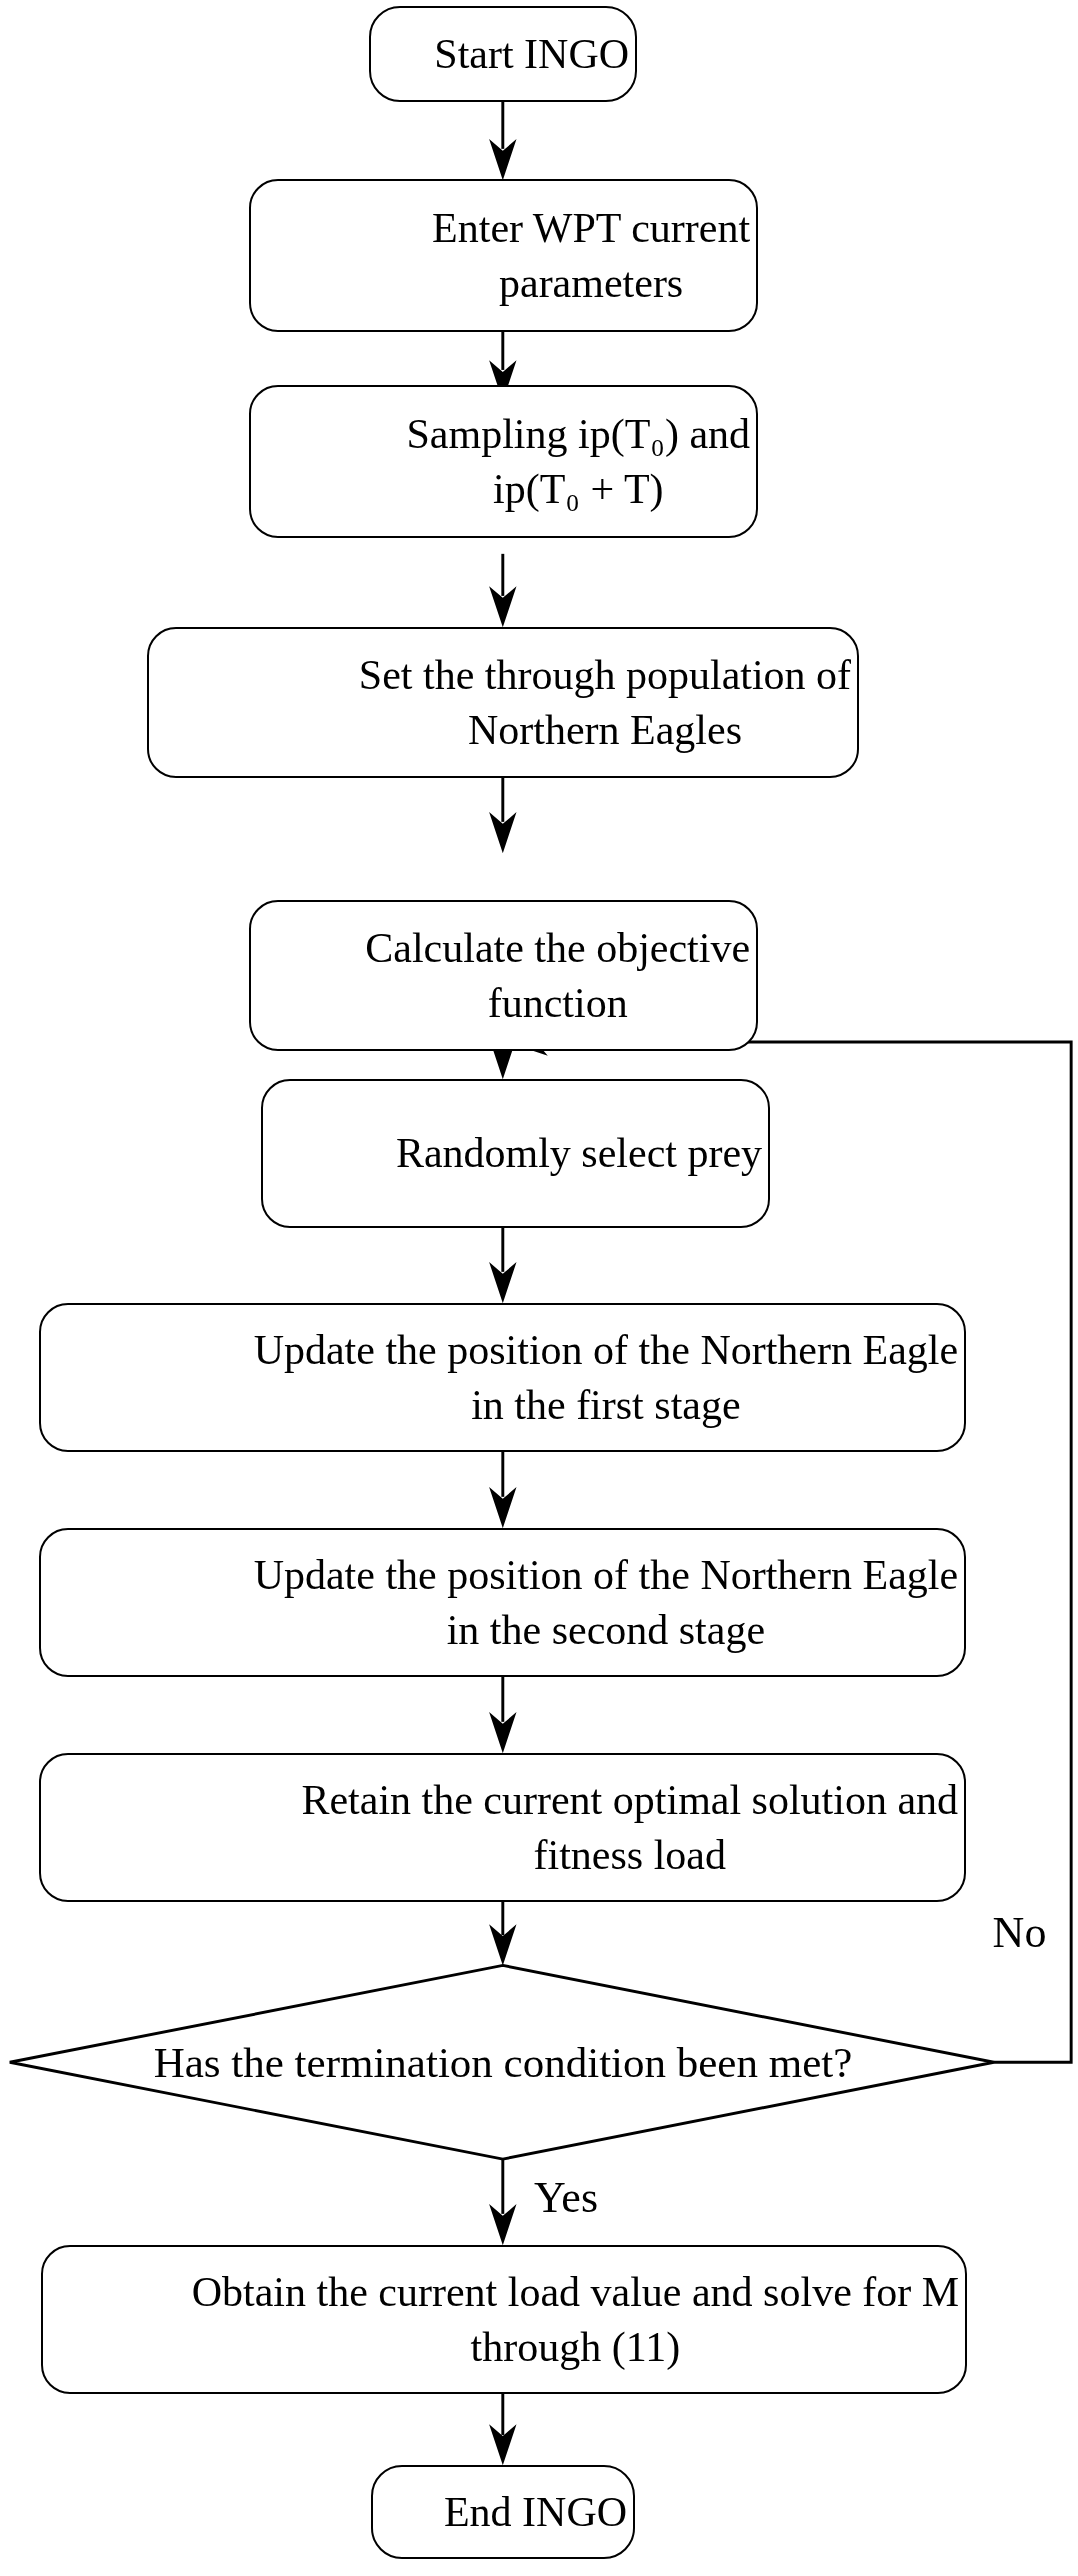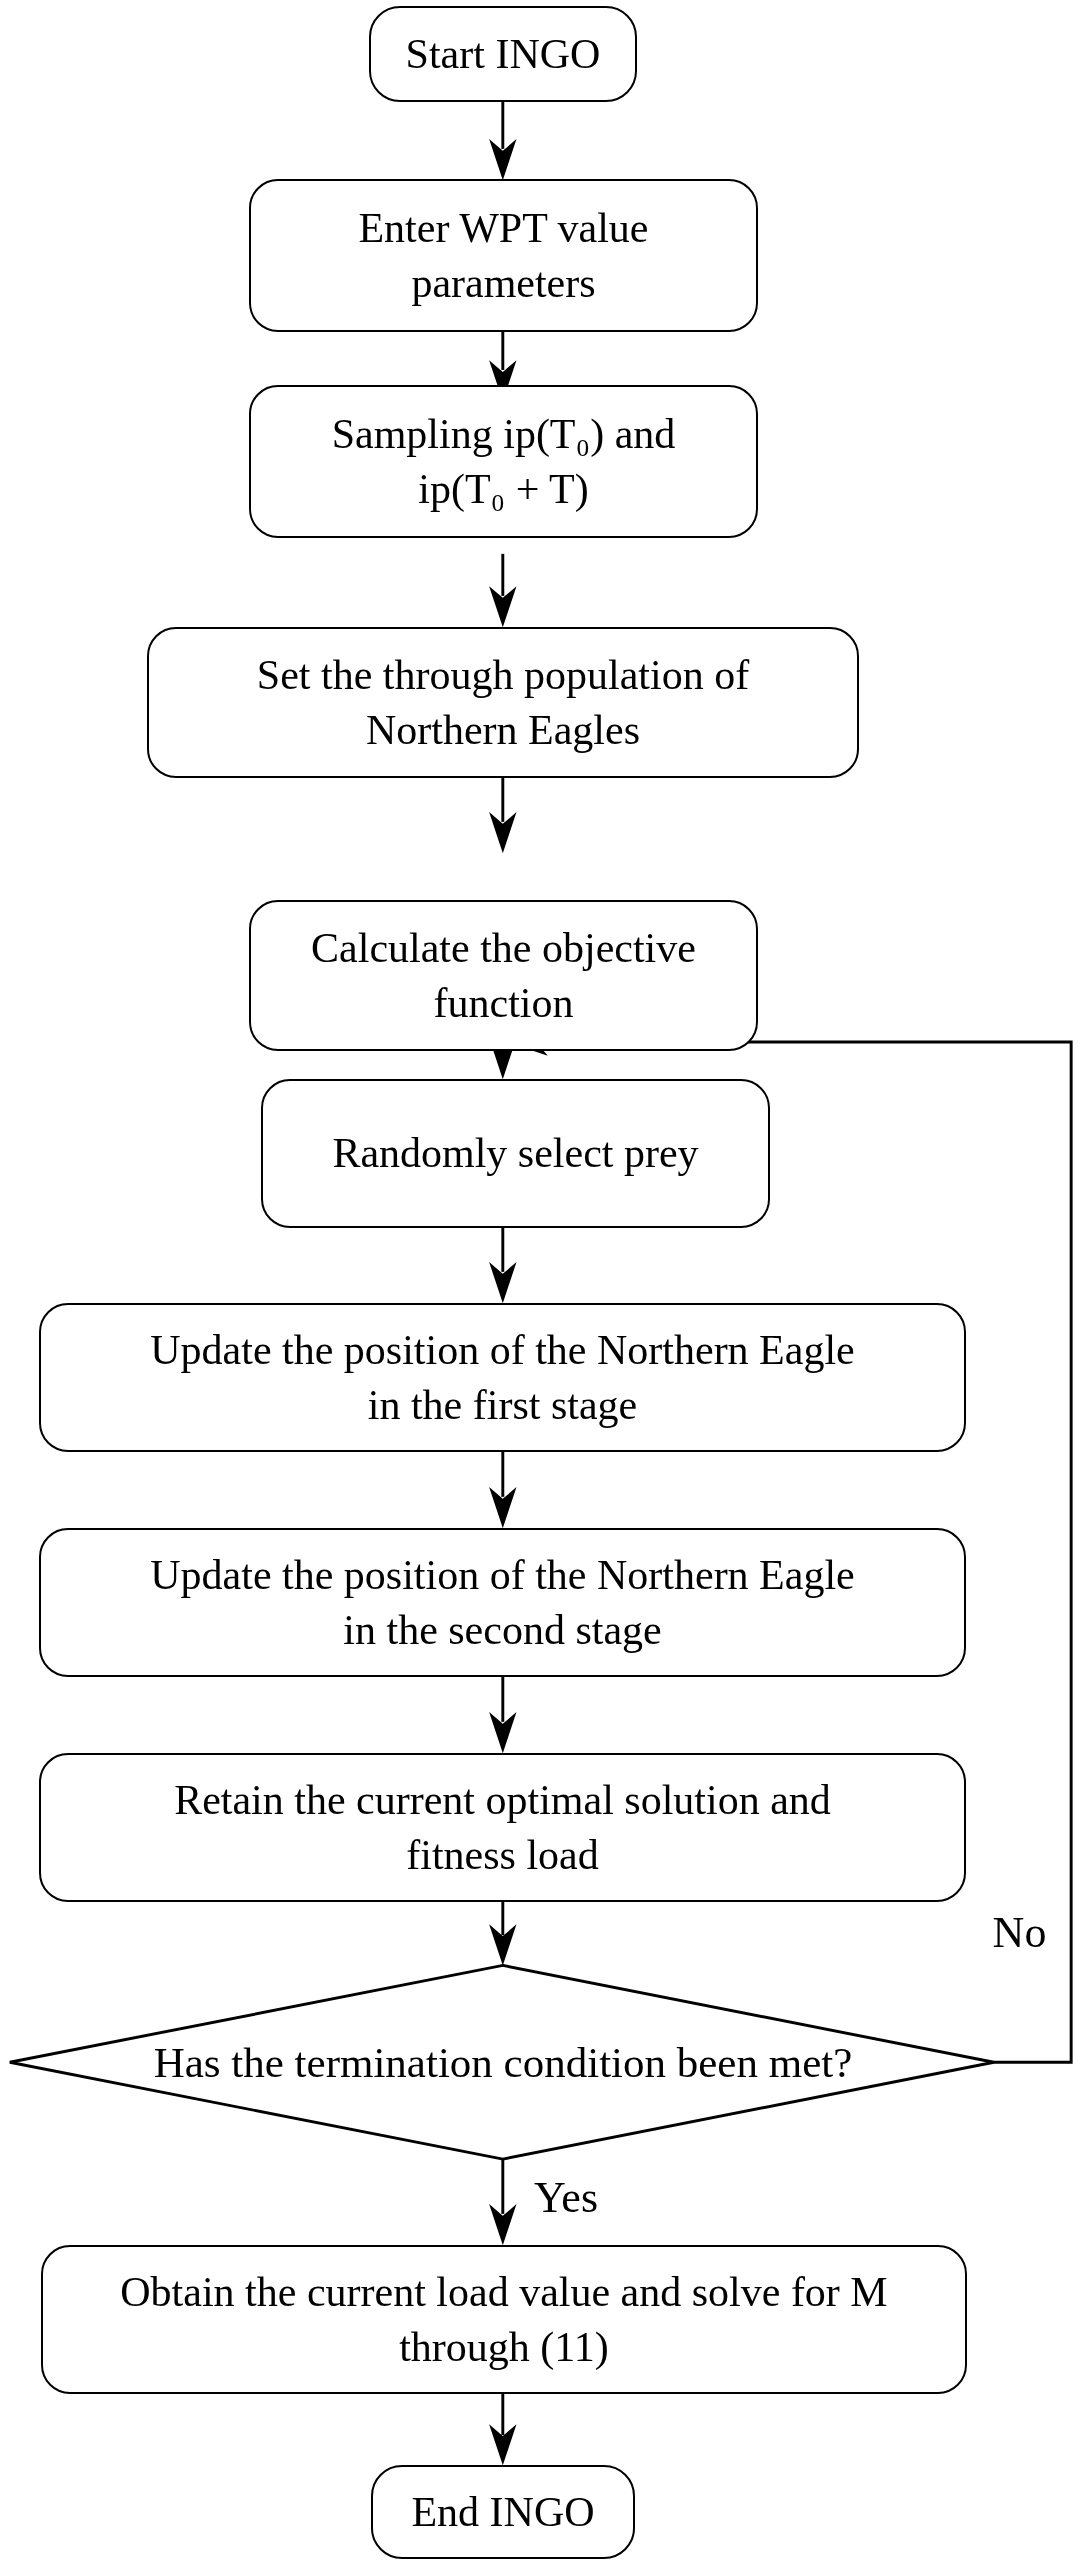--- a/index.html
+++ b/index.html
@@ -14,21 +14,21 @@
   .connectors{position:absolute;left:0;top:0;width:1078px;height:2576px;}
   .connectors line, .connectors path{stroke:#000;stroke-width:3;fill:none;}
   .connectors polygon.dart{fill:#000;stroke:none;}
   .connectors polygon.diamond{fill:#fff;stroke:#000;stroke-width:3;}
   .node{
     position:absolute;
     box-sizing:border-box;
     border:2.9px solid #000;
     border-radius:29px;
     background:#fff;
-    display:flex;align-items:center;justify-content:center;
+    display:flex;align-items:center;justify-content:flex-end;
     text-align:center;
     font-size:42px;line-height:1.3;
   }
   .node .lbl{white-space:pre-line;padding:0 5.9px;}
   .terminator{border-radius:31px;}
   .decision-label{
     position:absolute;
     text-align:center;
     font-size:43px;line-height:1.1;
   }
@@ -98,21 +98,21 @@
       <line x1="514" y1="2447" x2="514" y2="2489"></line>
       <polygon class="dart" points="514,2520 500,2478 514,2490 528,2478"></polygon>
     </g>
   </svg>
 
   <div class="node terminator" style="left:369px;top:5.9px;width:268px;height:96px;">
     <span class="lbl">Start INGO</span>
   </div>
 
   <div class="node" style="left:249px;top:179px;width:509px;height:153px;">
-    <span class="lbl">Enter WPT value
+    <span class="lbl">Enter WPT current
 parameters</span>
   </div>
 
   <div class="node" style="left:249px;top:385px;width:509px;height:153px;">
     <span class="lbl">Sampling ip(T₀) and
 ip(T₀ + T)</span>
   </div>
 
   <div class="node" style="left:147px;top:627px;width:712px;height:151px;">
     <span class="lbl">Set the through population of

